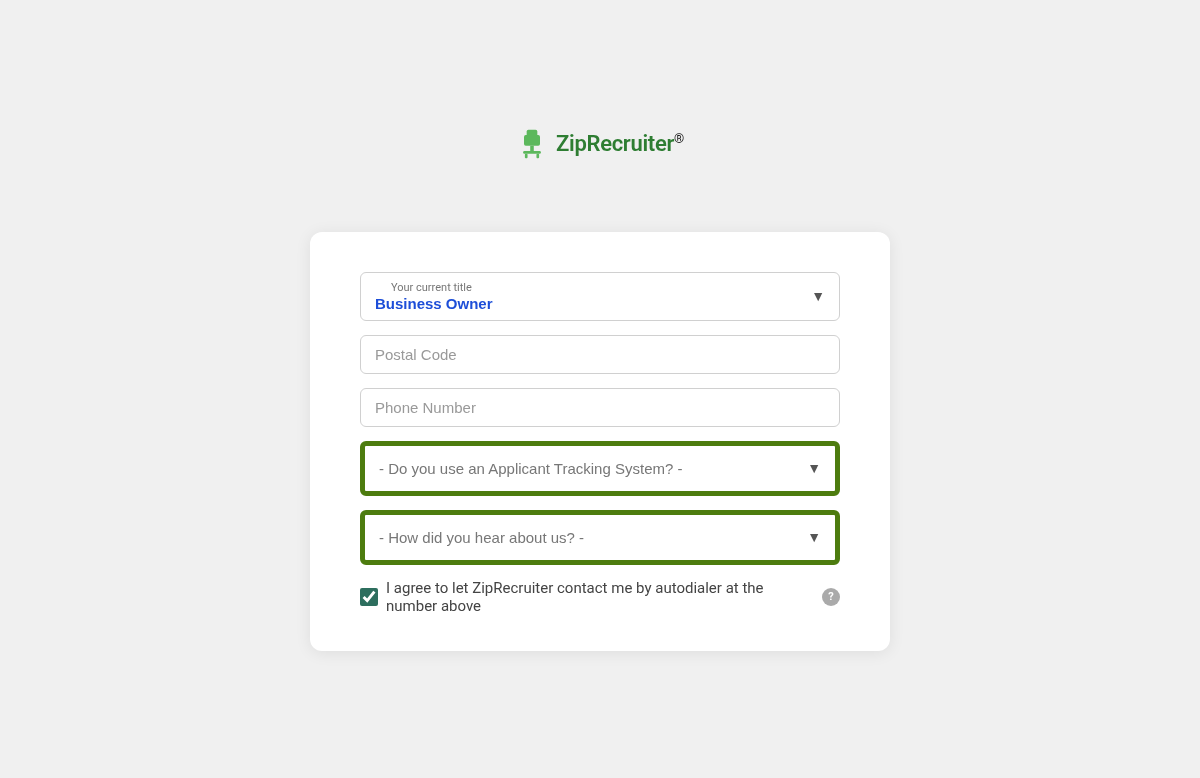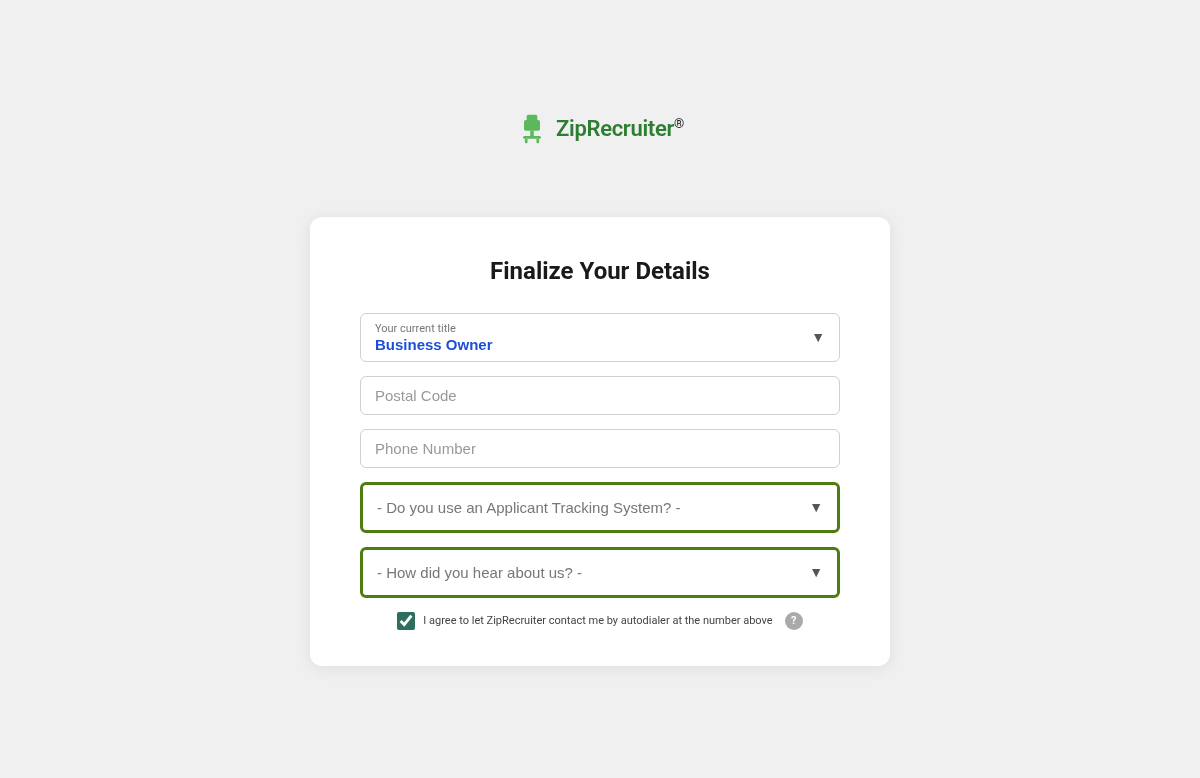--- a/index.html
+++ b/index.html
@@ -86,21 +86,21 @@
     }
 
     .select-label {
       font-size: 11px;
       color: #777;
       display: block;
       padding: 8px 14px 2px;
       pointer-events: none;
       position: absolute;
       top: 0;
-      left: 0;
+      left: 16px;
     }
 
     .select-with-label {
       width: 100%;
       border: 1px solid #d0d0d0;
       border-radius: 6px;
       background: #ffffff;
       position: relative;
       cursor: pointer;
     }
@@ -160,21 +160,21 @@
 
     .checkbox-input {
       width: 18px;
       height: 18px;
       accent-color: #2d6e5e;
       cursor: pointer;
       flex-shrink: 0;
     }
 
     .checkbox-label {
-      font-size: 11px;
+      font-size: 15px;
       color: #444;
     }
 
     .help-icon {
       display: inline-flex;
       align-items: center;
       justify-content: center;
       width: 18px;
       height: 18px;
       border-radius: 50%;
@@ -182,21 +182,21 @@
       color: #fff;
       font-size: 11px;
       font-weight: 700;
       cursor: pointer;
       margin-left: 4px;
       flex-shrink: 0;
     }
 
     .plain-select {
       width: 100%;
-      border: 3px solid #4d7c0f;
+      border: 5px solid #4d7c0f;
       border-radius: 6px;
       background: #ffffff;
       position: relative;
       text-decoration: underline;
     }
 
     .plain-select select {
       border: none;
       border-radius: 6px;
       padding: 14px 40px 14px 14px;
@@ -228,21 +228,20 @@
       <rect x="8" y="29" width="3" height="5" rx="1" fill="#5cb85c"></rect>
       <rect x="21" y="29" width="3" height="5" rx="1" fill="#5cb85c"></rect>
     </svg>
     <div class="logo-text">
       <span>ZipRecruiter</span><span style="font-size:13px; vertical-align:super; font-weight:400; color:#1a1a1a;">®</span>
     </div>
   </div>
 
   <div class="card">
 
-    <h1 class="card-title">Finalize Your Details</h1>
 
     <div class="form-group">
       <div class="select-with-label">
         <span class="select-label">Your current title</span>
         <select>
           <option value="Business Owner" selected="">Business Owner</option>
           <option value="CEO">CEO</option>
           <option value="HR Manager">HR Manager</option>
           <option value="Recruiter">Recruiter</option>
           <option value="Other">Other</option>

